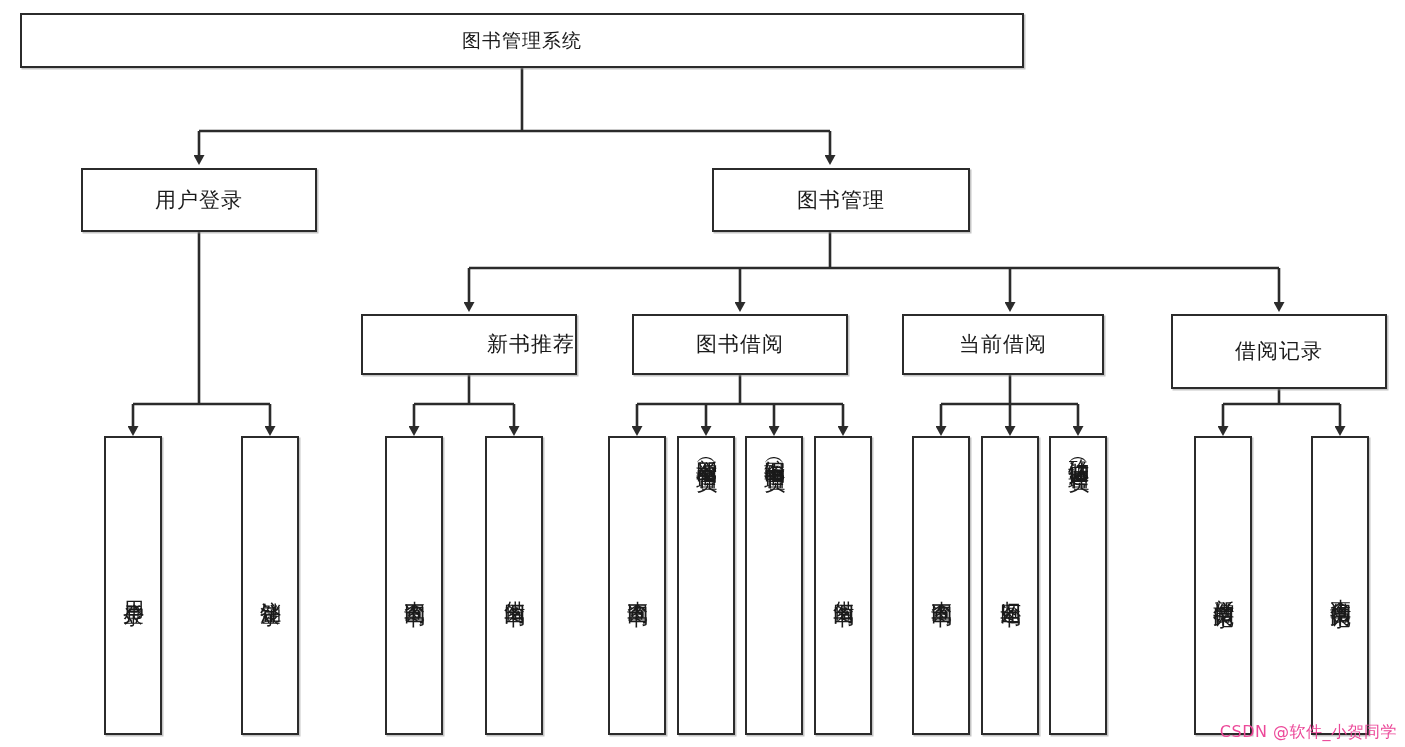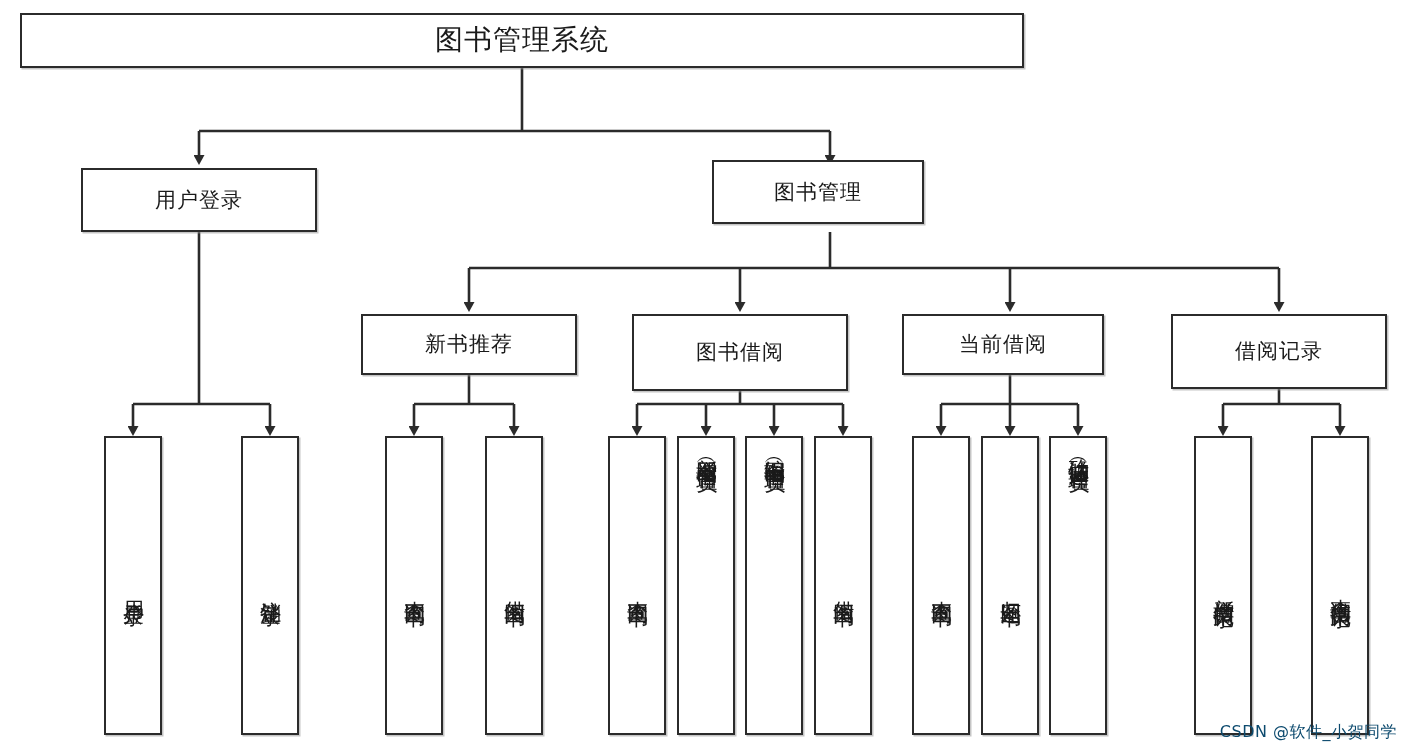--- a/index.html
+++ b/index.html
@@ -19,42 +19,42 @@
     box-sizing:border-box;
     box-shadow:1.5px 1.5px 0 rgba(150,150,150,0.55);
   }
   .node-h{
     display:flex;align-items:center;justify-content:center;
     text-align:center;
   }
   .node-h .node-label{
     font-size:21px;line-height:1.15;letter-spacing:1px;white-space:nowrap;
   }
-  .node-root .node-label{font-size:28px;font-family:Liberation Serif, serif;}
+  .node-root .node-label{font-size:19px;font-family:Liberation Serif, serif;}
   .node-v{
     display:flex;justify-content:center;
     padding-top:4px;
   }
   .node-v .node-label{
     writing-mode:vertical-rl;
     text-orientation:upright;
     font-size:21px;
     line-height:1.32;
     letter-spacing:2px;
     white-space:normal;
     max-height:290px;
   }
   .node-v.v-center{align-items:center;}
   .node-v.v-top{align-items:flex-start;}
 
   .watermark{
     position:absolute;
     right:8px;bottom:4px;
     font-size:16px;
-    color:#0c4a6e;
+    color:#ec4899;
     letter-spacing:0.5px;
     white-space:nowrap;
     user-select:none;
     margin-left:20px;
   }
 </style>
 </head>
 <body>
 
 <div id="diagram-root">
@@ -125,29 +125,29 @@
   </svg>
 
   <div class="node-box node-h node-root" style="left:20px;top:13px;width:1004px;height:55px;">
     <span class="node-label">图书管理系统</span>
   </div>
 
   <div class="node-box node-h" style="left:81px;top:168px;width:236px;height:64px;">
     <span class="node-label">用户登录</span>
   </div>
 
-  <div class="node-box node-h" style="left:712px;top:160px;width:212px;height:64px;">
+  <div class="node-box node-h" style="left:712px;top:168px;width:258px;height:64px;">
     <span class="node-label">图书管理</span>
   </div>
 
-  <div class="node-box node-h" style="left:361px;top:314px;width:216px;height:61px;">
+  <div class="node-box node-h" style="left:361px;top:314px;width:216px;height:61px;justify-content:flex-end;">
     <span class="node-label">新书推荐</span>
   </div>
 
-  <div class="node-box node-h" style="left:632px;top:314px;width:216px;height:77px;text-align:right;">
+  <div class="node-box node-h" style="left:632px;top:314px;width:216px;height:61px;text-align:right;">
     <span class="node-label">图书借阅</span>
   </div>
 
   <div class="node-box node-h" style="left:902px;top:314px;width:202px;height:61px;">
     <span class="node-label">当前借阅</span>
   </div>
 
   <div class="node-box node-h" style="left:1171px;top:314px;width:216px;height:75px;">
     <span class="node-label">借阅记录</span>
   </div>

